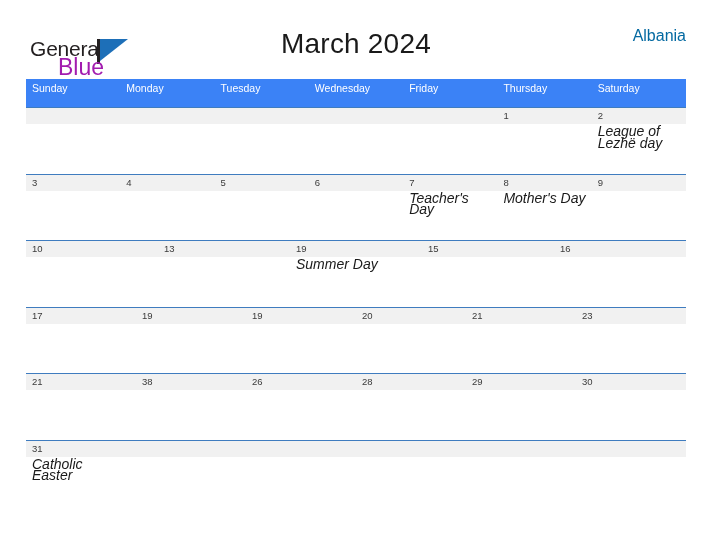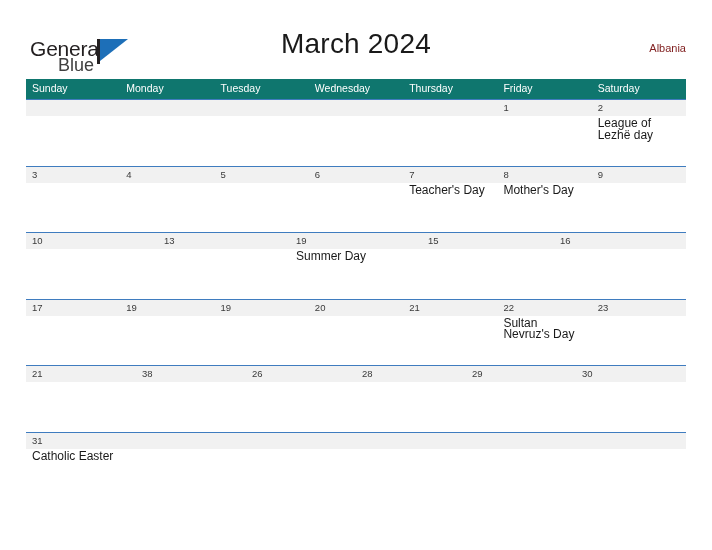--- a/index.html
+++ b/index.html
@@ -34,22 +34,22 @@
   .logo-general {
     font-size: 21px;
     color: #231f20;
     letter-spacing: -0.2px;
     display: inline-block;
     position: absolute;
     left: 0;
     top: 0;
   }
   .logo-blue {
-    font-size: 18px;
-    color: #404040;
+    font-size: 23px;
+    color: #a21caf;
     display: inline-block;
     position: absolute;
     left: 28px;
     top: 18px;
   }
   .logo-flag {
     position: absolute;
     left: 67px;
     top: 1px;
     width: 32px;
@@ -81,37 +81,37 @@
     text-align: center;
     font-size: 28px;
     color: #1a1a1a;
     font-weight: normal;
     letter-spacing: 0.2px;
   }
 
   .cal-region {
     position: absolute;
     right: 0;
-    top: 20px;
-    font-size: 11px;
-    color: #7f1d1d;
+    top: 5px;
+    font-size: 16px;
+    color: #0369a1;
   }
 
   
   .calendar {
     position: absolute;
     left: 26px;
     top: 79px;
     width: 660px;
   }
 
   .dow-row {
     display: flex;
-    background: #0f766e;
-    height: 20px;
+    background: #3b82f6;
+    height: 28px;
   }
   .dow-cell {
     flex: 1 1 0;
     color: #ffffff;
     font-size: 10.5px;
     line-height: 18px;
     padding-left: 6px;
     box-sizing: border-box;
     white-space: nowrap;
     overflow: hidden;
@@ -149,24 +149,25 @@
     color: #3a3a3a;
     line-height: 16px;
     height: 16px;
     display: block;
   }
   .day-events {
     padding-top: 2px;
     padding-right: 6px;
   }
   .event {
-    font-size: 12px;
+    font-size: 14px;
     color: #1a1a1a;
     line-height: 11.5px;
     word-wrap: break-word;
+    font-style: italic;
   }
   .day-cell.empty .day-num { color: #3a3a3a; }
 </style>
 </head>
 <body>
 
 <div class="page-header">
 
   <div class="logo">
     <span class="logo-general">General</span>
@@ -181,22 +182,22 @@
 
   <div class="cal-region">Albania</div>
 </div>
 
 <div class="calendar">
   <div class="dow-row">
     <div class="dow-cell">Sunday</div>
     <div class="dow-cell">Monday</div>
     <div class="dow-cell">Tuesday</div>
     <div class="dow-cell">Wednesday</div>
+    <div class="dow-cell">Friday</div>
     <div class="dow-cell">Thursday</div>
-    <div class="dow-cell">Friday</div>
     <div class="dow-cell">Saturday</div>
   </div>
 
   <div id="weeks-container">
       <div class="week-row">
         <div class="band"></div>
         <div class="week-cells">
           <div class="day-cell empty">
             <span class="day-num"></span>
           </div>
@@ -290,26 +291,20 @@
           <div class="day-cell">
             <span class="day-num">19</span>
           </div>
           <div class="day-cell">
             <span class="day-num">20</span>
           </div>
           <div class="day-cell">
             <span class="day-num">21</span>
           </div>
           <div class="day-cell">
-            <span class="day-num">22</span>
-            <div class="day-events">
-              <div class="event">Sultan Nevruz's Day</div>
-            </div>
-          </div>
-          <div class="day-cell">
             <span class="day-num">23</span>
           </div>
         </div>
       </div>
       <div class="week-row">
         <div class="band"></div>
         <div class="week-cells">
           <div class="day-cell">
             <span class="day-num">21</span>
           </div>

